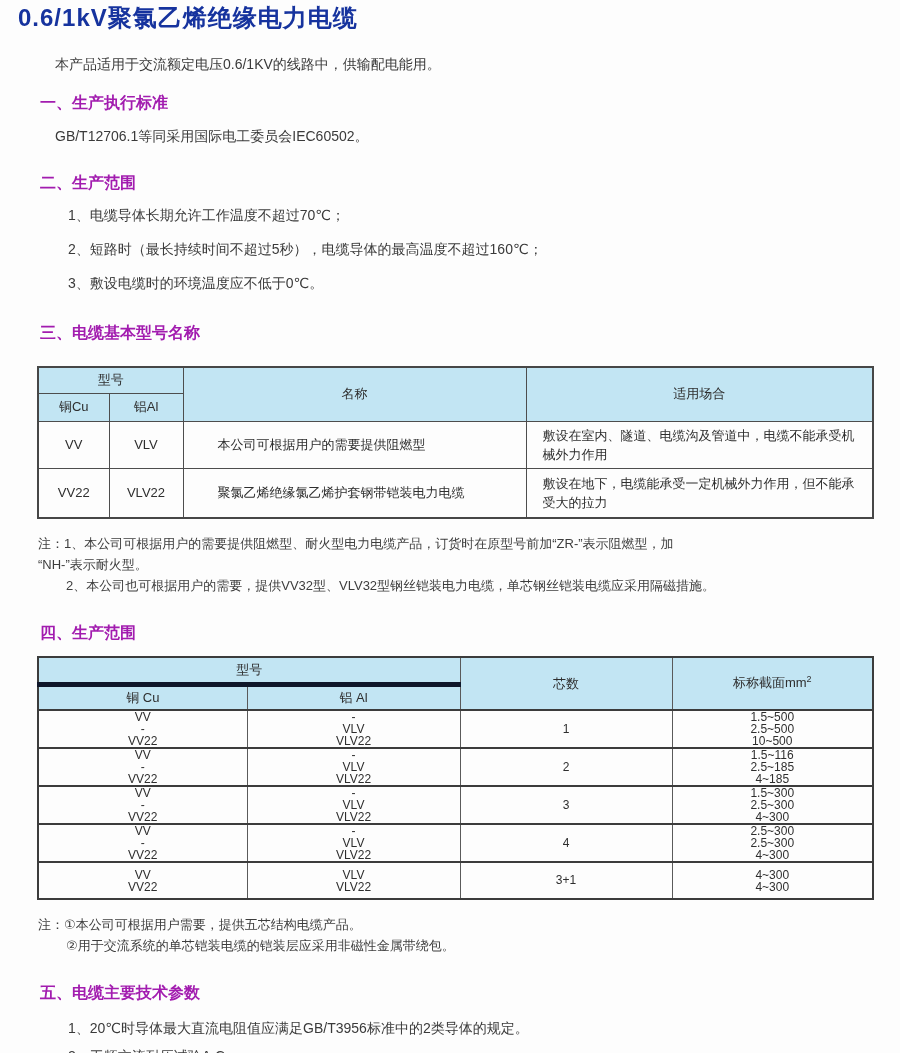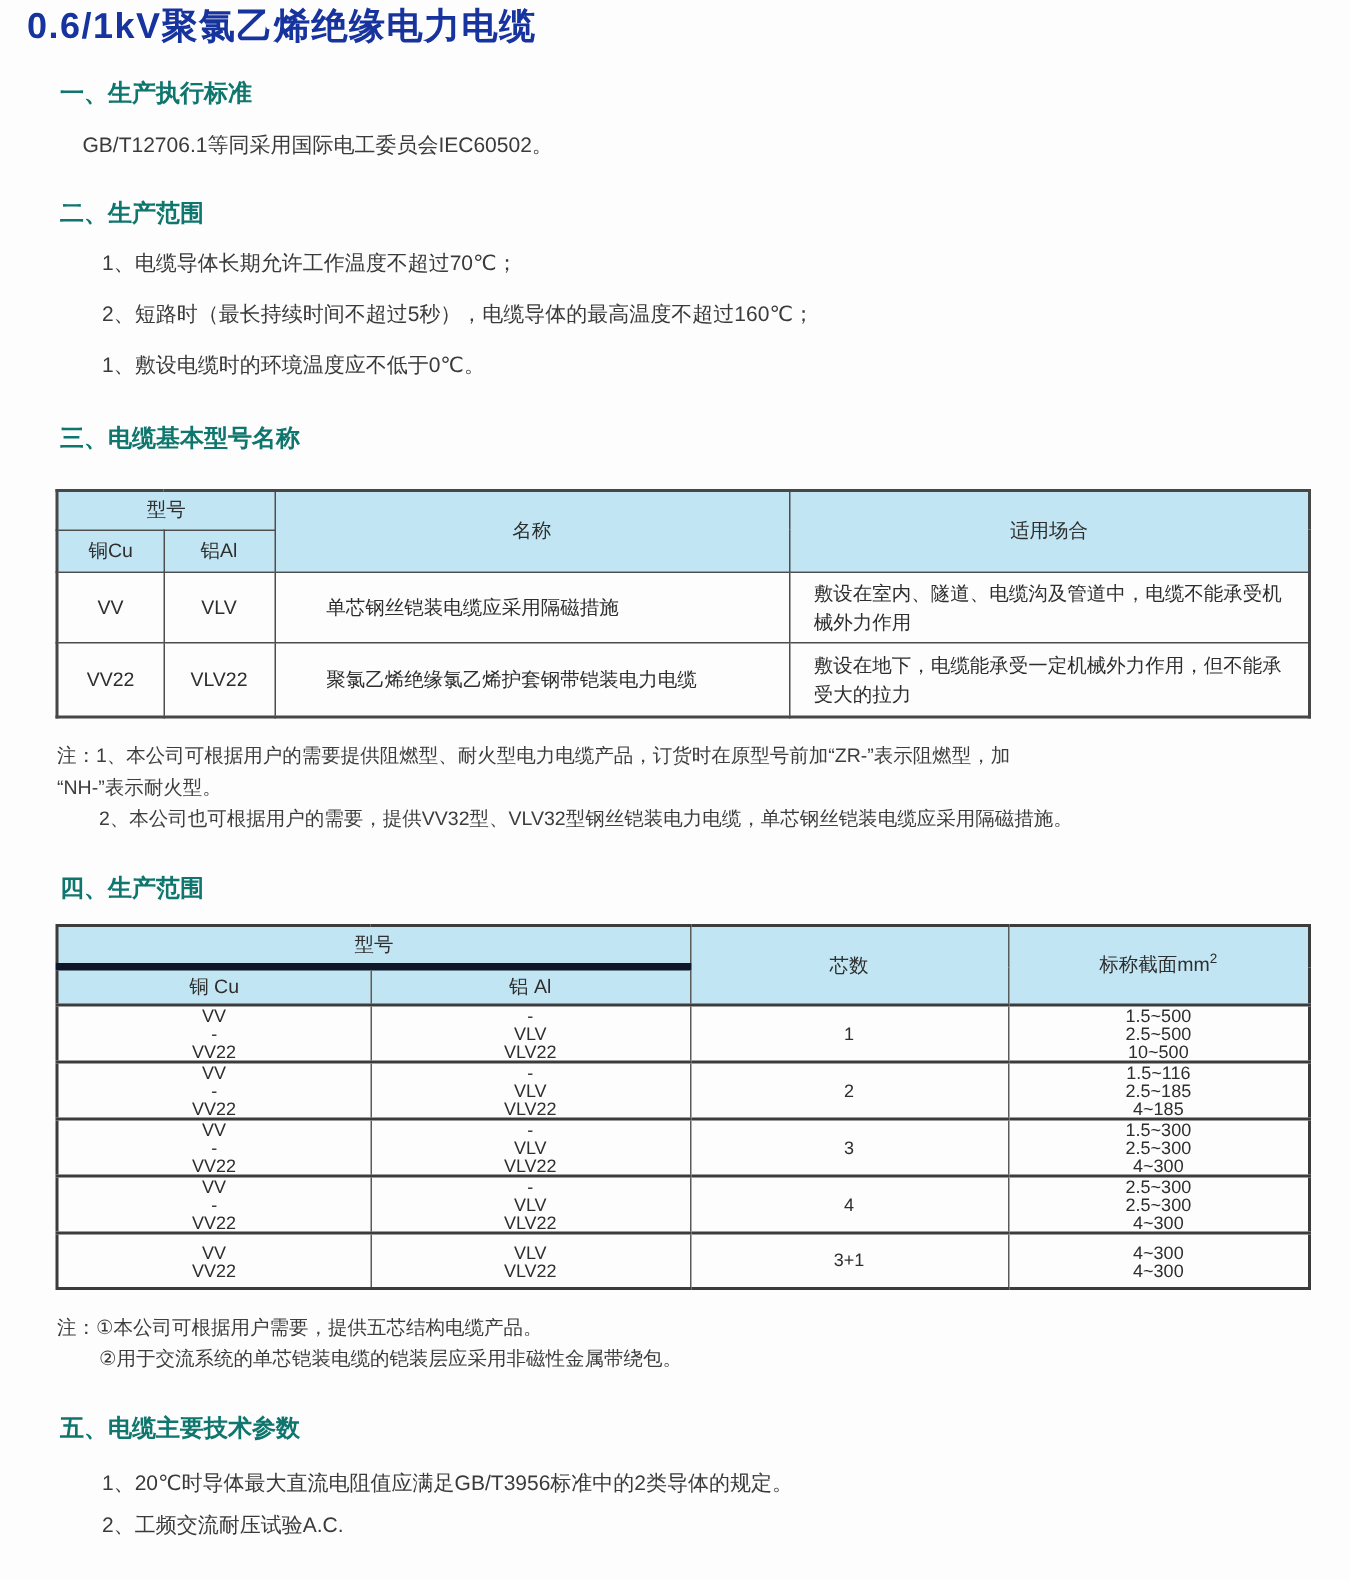--- a/index.html
+++ b/index.html
@@ -10,21 +10,21 @@
     color:#333;
     overflow:hidden;
   }
   .page{width:900px;height:820px;box-sizing:border-box;padding:0 18px 0 18px;}
   .doc-title{
     color:#16339e;font-size:24px;font-weight:bold;letter-spacing:1px;
     margin:2px 0 0 0;line-height:32px;
   }
   .intro{font-size:14px;color:#3a3a3a;margin:20px 0 0 37px;line-height:20px;}
   .sec-heading{
-    color:#0f766e;font-size:16px;font-weight:bold;line-height:22px;
+    color:#a21caf;font-size:16px;font-weight:bold;line-height:22px;
     margin:26px 0 0 22px;
   }
   .sec-heading.first{margin-top:18px;}
   .body-line{font-size:14px;color:#3a3a3a;margin:12px 0 0 37px;line-height:20px;}
   .list-item{font-size:14px;color:#3a3a3a;margin:9px 0 0 50px;line-height:25px;}
   table{border-collapse:collapse;table-layout:fixed;margin:22px 0 0 19px;width:835px;}
   table.models{border:2px solid #474747;}
   table.models td,table.models th{
     border:1px solid #4d4d4d;font-weight:normal;font-size:13px;color:#2e2e2e;
     padding:0;vertical-align:middle;
@@ -56,28 +56,29 @@
   .tech-item{font-size:14px;color:#3a3a3a;margin:8px 0 0 50px;line-height:20px;}
   .tech-item.first{margin-top:14px;}
 </style>
 </head>
 <body>
 
 <div class="page">
 
   <h1 class="doc-title">0.6/1kV聚氯乙烯绝缘电力电缆</h1>
 
+  <p class="intro">本产品适用于交流额定电压0.6/1KV的线路中，供输配电能用。</p>
 
   <h2 class="sec-heading first">一、生产执行标准</h2>
   <p class="body-line">GB/T12706.1等同采用国际电工委员会IEC60502。</p>
 
   <h2 class="sec-heading">二、生产范围</h2>
   <p class="list-item">1、电缆导体长期允许工作温度不超过70℃；</p>
   <p class="list-item">2、短路时（最长持续时间不超过5秒），电缆导体的最高温度不超过160℃；</p>
-  <p class="list-item">1、敷设电缆时的环境温度应不低于0℃。</p>
+  <p class="list-item">3、敷设电缆时的环境温度应不低于0℃。</p>
 
   <h2 class="sec-heading">三、电缆基本型号名称</h2>
 
   <table class="models">
     <colgroup>
         <col style="width:71px">
         <col style="width:74px">
         <col style="width:343px">
         <col style="width:347px">
       </colgroup>
@@ -89,21 +90,21 @@
       </tr>
       <tr class="h-sub">
         <td>铜Cu</td>
         <td>铝Al</td>
       </tr>
     </thead>
     <tbody>
       <tr class="r1">
         <td class="c-type">VV</td>
         <td class="c-type">VLV</td>
-        <td class="c-name">单芯钢丝铠装电缆应采用隔磁措施</td>
+        <td class="c-name">本公司可根据用户的需要提供阻燃型</td>
         <td class="c-usage">敷设在室内、隧道、电缆沟及管道中，电缆不能承受机械外力作用</td>
       </tr>
       <tr class="r2">
         <td class="c-type">VV22</td>
         <td class="c-type">VLV22</td>
         <td class="c-name">聚氯乙烯绝缘氯乙烯护套钢带铠装电力电缆</td>
         <td class="c-usage">敷设在地下，电缆能承受一定机械外力作用，但不能承受大的拉力</td>
       </tr>
     </tbody>
   </table>

